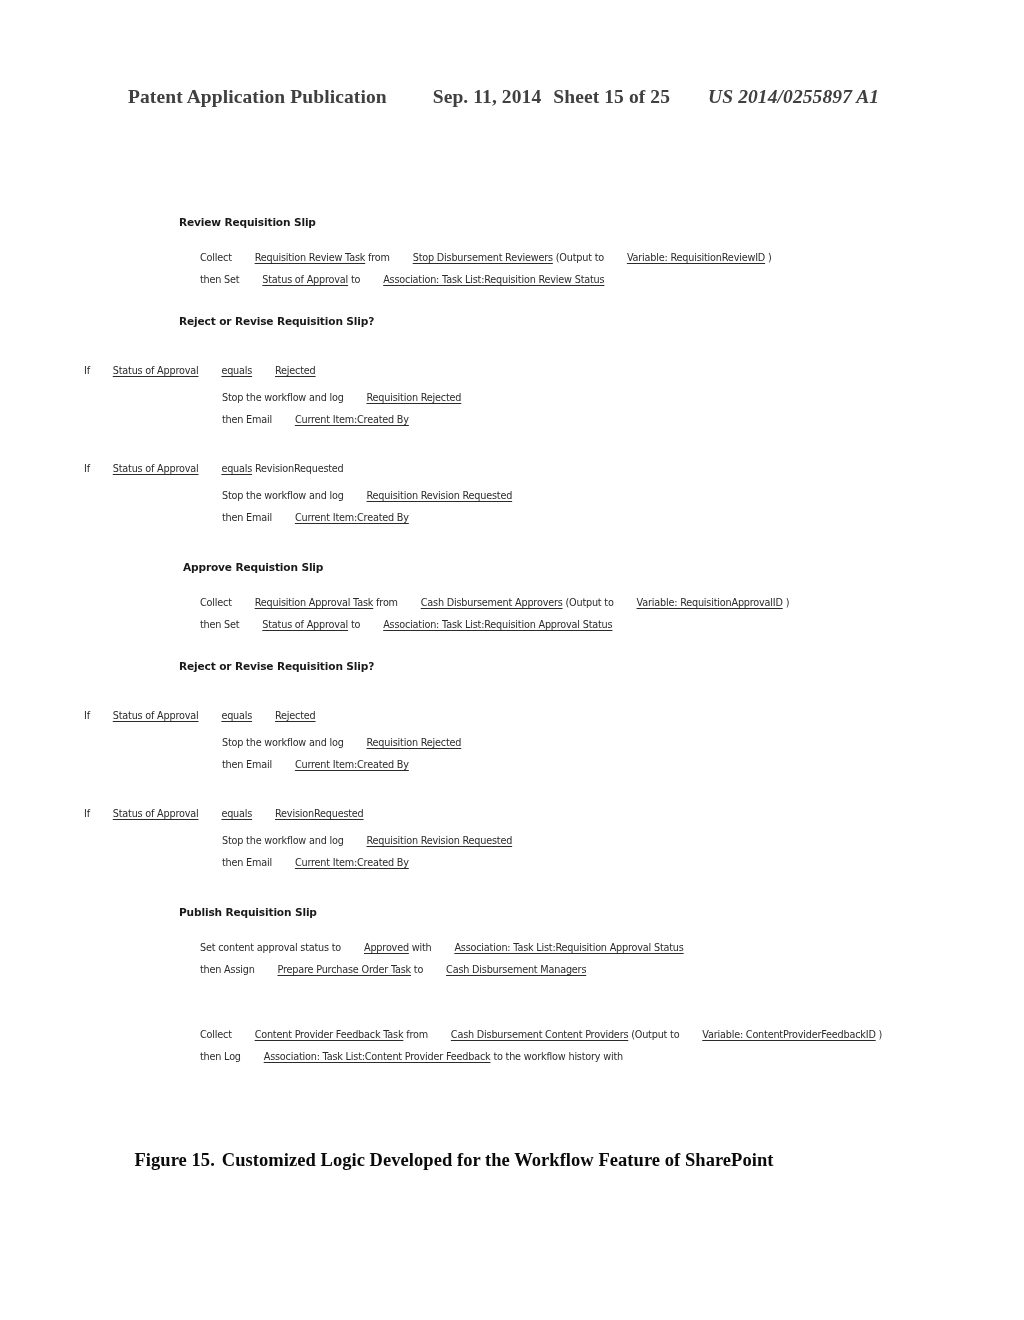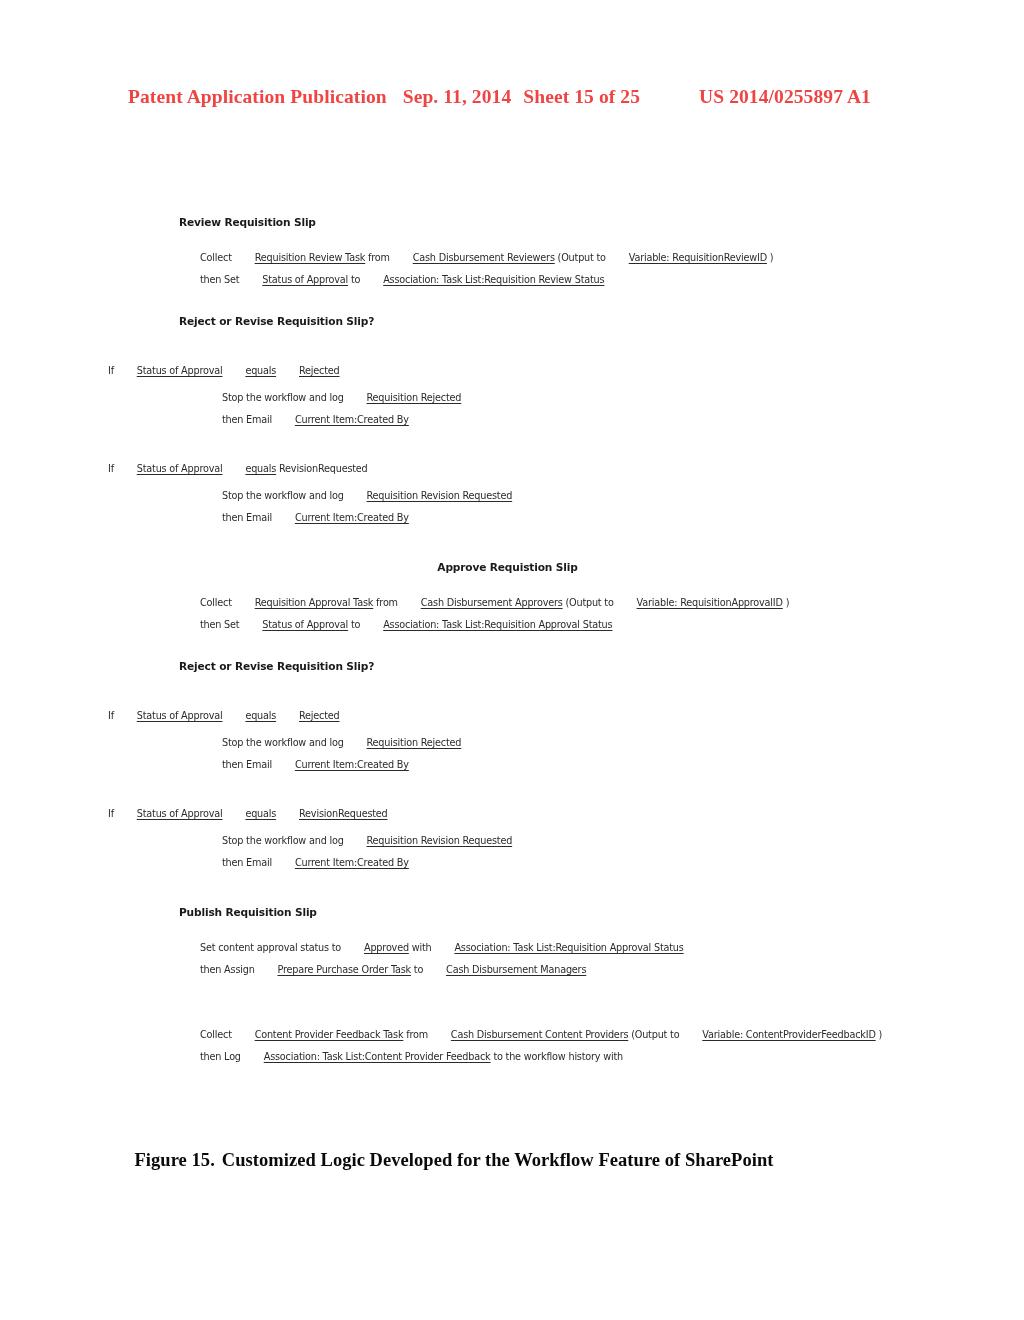--- a/index.html
+++ b/index.html
@@ -29,26 +29,26 @@
     left: 128px;
     top: 86px;
     width: 768px;
     display: flex;
     align-items: baseline;
     font-family: "Liberation Serif", serif;
     font-weight: bold;
     font-size: 19.5px;
     letter-spacing: 0.1px;
     white-space: nowrap;
-    color: #ef4444;
+    color: #404040;
   }
   .pat-header .h-pub    { }
-  .pat-header .h-date   { margin-left: 16px; }
+  .pat-header .h-date   { margin-left: 46px; }
   .pat-header .h-sheet  { margin-left: 12px; }
-  .pat-header .h-number { margin-left: 59px; }
+  .pat-header .h-number { margin-left: 38px; font-style: italic; }
 
   
   .workflow {
     position: absolute;
     left: 0;
     top: 216px;
     width: 832px;
   }
 
   .wf-section { position: relative; }
@@ -73,23 +73,23 @@
 
   .wf-line u,
   .wf-line .u {
     text-decoration: underline;
     text-underline-offset: 1.5px;
     padding-left: 20px;
   }
 
   
   .lvl-h0 { margin-left: 179px; }
-  .lvl-h1 { margin-left: 183px; text-align: center; }
+  .lvl-h1 { margin-left: 183px; }
   .lvl-1  { margin-left: 200px; }
-  .lvl-if { margin-left: 108px; }
+  .lvl-if { margin-left: 84px; }
   .lvl-2  { margin-left: 222px; }
   .gap-md { height: 16px; }
   .gap-lg { height: 24px; }
   .gap-xl { height: 30px; }
   .gap-xxl { height: 38px; }
   .line-gap { height: 11px; }
 
   
   .fig-caption {
     position: absolute;
@@ -116,21 +116,21 @@
     <span class="h-date">Sep. 11, 2014</span>
     <span class="h-sheet">Sheet 15 of 25</span>
     <span class="h-number">US 2014/0255897 A1</span>
   </div>
 
   <div class="workflow">
 
     <div class="wf-section">
       <div class="wf-heading lvl-h0">Review Requisition Slip</div>
       <div class="gap-lg"></div>
-      <div class="wf-line lvl-1"><span>Collect </span><u>Requisition Review Task</u><span> from </span><u>Cash Disbursement Reviewers</u><span> (Output to </span><u>Variable: RequisitionReviewID</u><span> )</span></div>
+      <div class="wf-line lvl-1"><span>Collect </span><u>Requisition Review Task</u><span> from </span><u>Stop Disbursement Reviewers</u><span> (Output to </span><u>Variable: RequisitionReviewID</u><span> )</span></div>
       <div class="line-gap"></div>
       <div class="wf-line lvl-1"><span>then Set </span><u>Status of Approval</u><span> to </span><u>Association: Task List:Requisition Review Status</u></div>
     </div>
 
     <div class="gap-xl"></div>
 
     <div class="wf-section">
       <div class="wf-heading lvl-h0">Reject or Revise Requisition Slip?</div>
       <div class="gap-xxl"></div>
       <div class="wf-line lvl-if"><span>If </span><u>Status of Approval</u><span> </span><u>equals</u><span> </span><u>Rejected</u></div>

